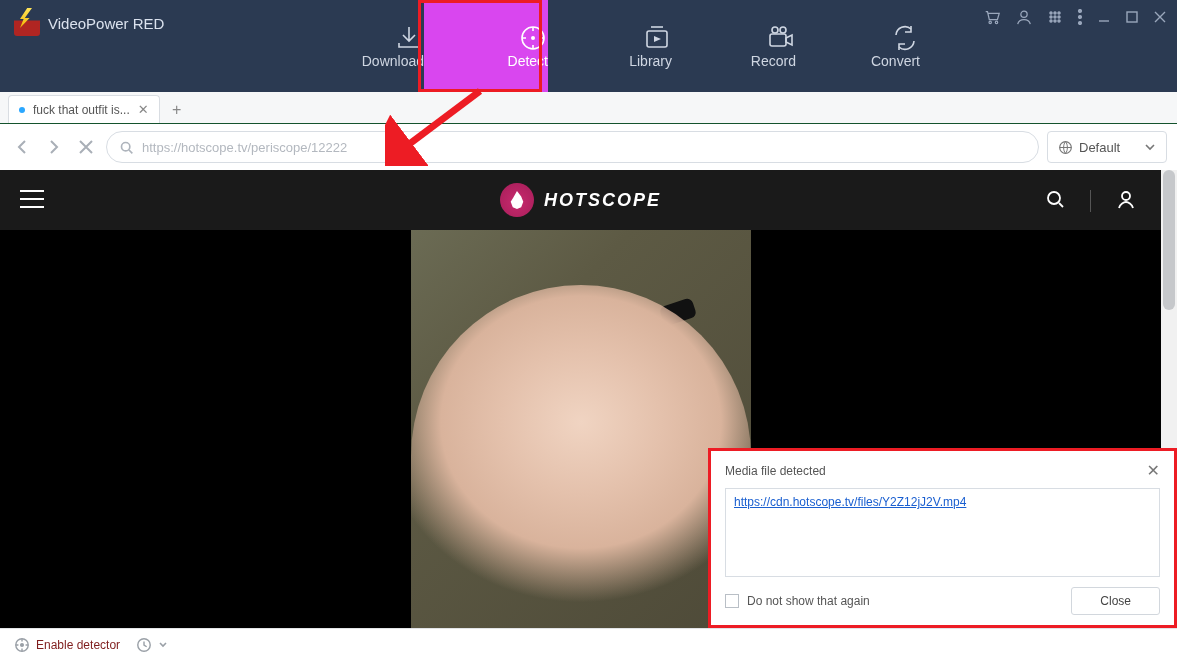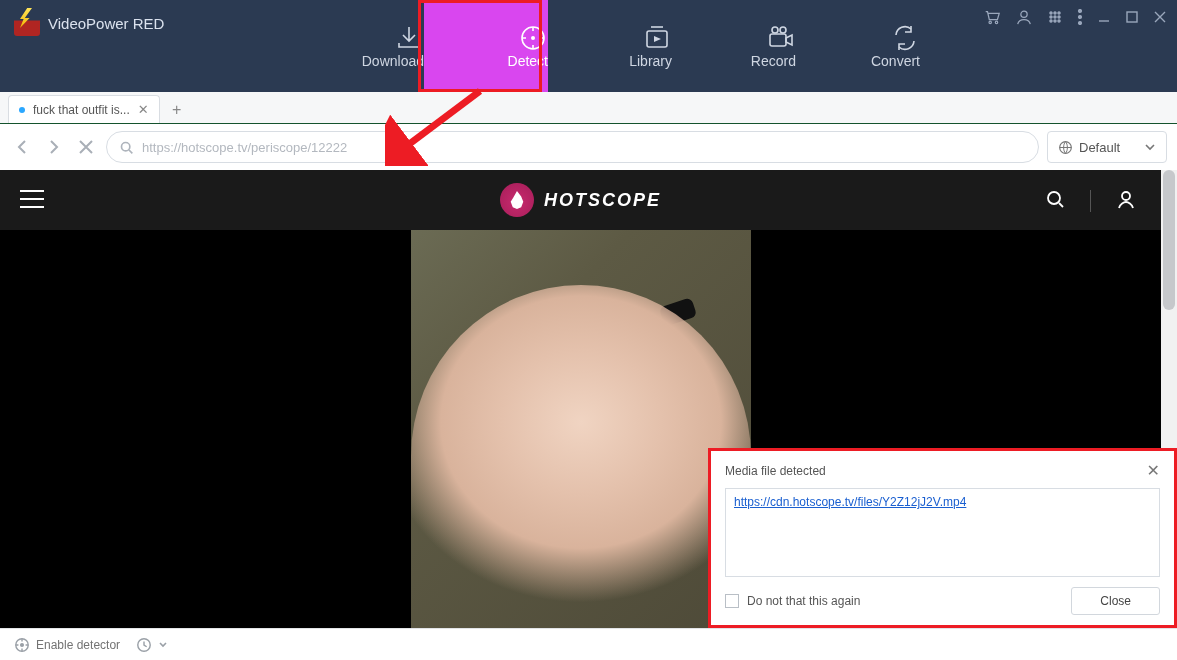--- a/index.html
+++ b/index.html
@@ -43,21 +43,21 @@
 .hot-logo .flame { width:14px; height:18px; background:#fff; clip-path:polygon(50% 0,80% 30%,95% 60%,80% 90%,50% 100%,20% 90%,5% 60%,25% 35%); }
 .hot-logo .txt { color:#fff; font-weight:700; letter-spacing:2px; font-size:18px; }
 .hot-right { position:absolute; right:24px; top:18px; display:flex; gap:24px; align-items:center;}
 .hot-right svg { stroke:#fff; fill:none; stroke-width:1.8;}
 .vidarea { position:absolute; top:60px; bottom:0; left:0; right:0; display:flex; justify-content:center;}
 .frame { width:340px; height:100%; background:linear-gradient(135deg,#6b6b54 0%,#5d5a44 30%,#4e4a38 100%); position:relative; overflow:hidden;}
 .skin { position:absolute; left:0; right:0; top:55px; bottom:0; background:radial-gradient(ellipse 200px 180px at 50% 40%, #f0d4c2 0%, #e4c1ac 40%, #d9b39c 70%, transparent 100%); border-radius:50% 50% 20% 20%; }
 .obj { position:absolute; right:56px; top:72px; width:34px; height:20px; background:#111; border-radius:6px; transform:rotate(-18deg);}
 .scroll { width:16px; background:#f1f1f1; height:100%; position:relative;}
 .thumb { position:absolute; top:0; left:2px; right:2px; height:140px; background:#c6c8cb; border-radius:6px;}
-.statusbar { height:32px; border-top:1px solid #e2e4e7; display:flex; align-items:center; padding:0 14px; gap:16px; font-size:12px; color:#737373;}
+.statusbar { height:32px; border-top:1px solid #e2e4e7; display:flex; align-items:center; padding:0 14px; gap:16px; font-size:12px; color:#7f1d1d;}
 .statusbar .sb { display:flex; align-items:center; gap:6px; cursor:pointer;}
 .statusbar svg { stroke:#9aa0a7; fill:none; stroke-width:1.6;}
 .highlight-detect { position:absolute; left:418px; top:0; width:124px; height:92px; border:3px solid #ed1c24; pointer-events:none; z-index:50;}
 .red-arrow { position:absolute; left:385px; top:86px; width:150px; height:80px; z-index:49; pointer-events:none;}
 .popup { position:absolute; right:0; bottom:32px; width:469px; height:180px; background:#fff; border:3px solid #ed1c24; z-index:60; padding:10px 14px; display:flex; flex-direction:column;}
 .popup .hdr { display:flex; justify-content:space-between; align-items:center; font-size:12px; color:#555; }
 .popup .hdr .x { cursor:pointer; color:#777; font-size:16px;}
 .popup .body { margin-top:8px; flex:1; border:1px solid #d8dde3; padding:6px 8px; font-size:12px;}
 .popup .body a { color:#1a5fd0; text-decoration:underline;}
 .popup .ftr { display:flex; justify-content:space-between; align-items:center; margin-top:10px;}
@@ -282,17 +282,17 @@
   <div class="hdr">
     <span>Media file detected</span>
     <span class="x">✕</span>
   </div>
   <div class="body">
     <a href="#">https://cdn.hotscope.tv/files/Y2Z12jJ2V.mp4</a>
   </div>
   <div class="ftr">
     <label class="chk">
       <span class="box"></span>
-      <span>Do not that this again</span>
+      <span>Do not show that again</span>
     </label>
     <button class="closebtn">Close</button>
   </div>
 </div>
 
 </body></html>

